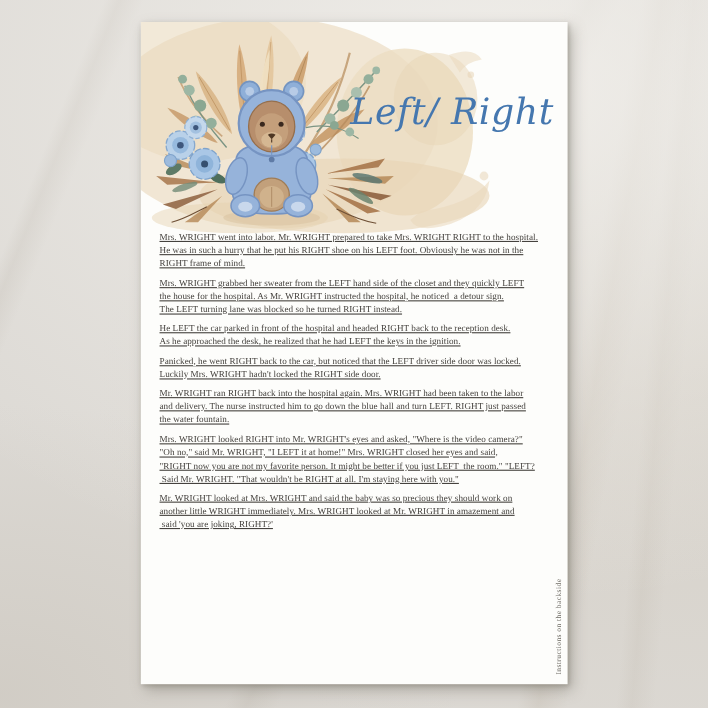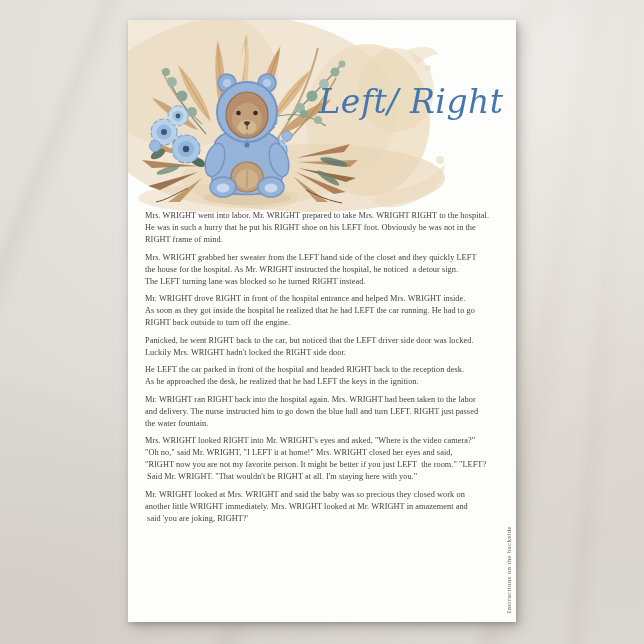--- a/index.html
+++ b/index.html
@@ -25,21 +25,21 @@
   .flyer-title{
     position:absolute;left:186px;top:64px;width:194px;text-align:center;
     font-family:"DejaVu Serif",serif;font-style:italic;font-weight:500;
     font-size:33px;line-height:1.1;color:#4577af;letter-spacing:0.5px;
     white-space:nowrap;
   }
   .story{
     position:absolute;left:17px;top:190px;width:371px;
     font-size:8.3px;line-height:12px;color:#45423e;
   }
-  .story p{margin:0 0 5.5px 0;white-space:pre;letter-spacing:0.05px;}
+  .story p{margin:0 0 5.5px 0;white-space:pre;letter-spacing:0.05px;text-decoration:underline;}
   .side-note{
     position:absolute;right:4px;bottom:9px;
     writing-mode:vertical-rl;transform:rotate(180deg);
     font-size:6.8px;letter-spacing:0.4px;color:#6e6b64;
   }
 </style>
 </head>
 <body>
 
 <div class="stage">
@@ -203,35 +203,32 @@
 
     <div class="flyer-title">Left/ Right</div>
 
     <div class="story">
       <p>Mrs. WRIGHT went into labor. Mr. WRIGHT prepared to take Mrs. WRIGHT RIGHT to the hospital.
 He was in such a hurry that he put his RIGHT shoe on his LEFT foot. Obviously he was not in the
 RIGHT frame of mind.</p>
       <p>Mrs. WRIGHT grabbed her sweater from the LEFT hand side of the closet and they quickly LEFT
 the house for the hospital. As Mr. WRIGHT instructed the hospital, he noticed  a detour sign.
 The LEFT turning lane was blocked so he turned RIGHT instead.</p>
-      <p>Mr. WRIGHT drove RIGHT in front of the hospital entrance and helped Mrs. WRIGHT inside.
-As soon as they got inside the hospital he realized that he had LEFT the car running. He had to go
-RIGHT back outside to turn off the engine.</p>
+      <p>He LEFT the car parked in front of the hospital and headed RIGHT back to the reception desk.
+As he approached the desk, he realized that he had LEFT the keys in the ignition.</p>
       <p>Panicked, he went RIGHT back to the car, but noticed that the LEFT driver side door was locked.
 Luckily Mrs. WRIGHT hadn't locked the RIGHT side door.</p>
-      <p>He LEFT the car parked in front of the hospital and headed RIGHT back to the reception desk.
-As he approached the desk, he realized that he had LEFT the keys in the ignition.</p>
       <p>Mr. WRIGHT ran RIGHT back into the hospital again. Mrs. WRIGHT had been taken to the labor
 and delivery. The nurse instructed him to go down the blue hall and turn LEFT. RIGHT just passed
 the water fountain.</p>
       <p>Mrs. WRIGHT looked RIGHT into Mr. WRIGHT's eyes and asked, "Where is the video camera?"
 "Oh no," said Mr. WRIGHT, "I LEFT it at home!" Mrs. WRIGHT closed her eyes and said,
 "RIGHT now you are not my favorite person. It might be better if you just LEFT  the room." "LEFT?
  Said Mr. WRIGHT. "That wouldn't be RIGHT at all. I'm staying here with you."</p>
-      <p>Mr. WRIGHT looked at Mrs. WRIGHT and said the baby was so precious they closed work on
+      <p>Mr. WRIGHT looked at Mrs. WRIGHT and said the baby was so precious they should work on
 another little WRIGHT immediately. Mrs. WRIGHT looked at Mr. WRIGHT in amazement and
  said 'you are joking, RIGHT?'</p>
     </div>
 
     <div class="side-note">Instructions on the backside</div>
 
   </div>
 </div>
 
 </body></html>

